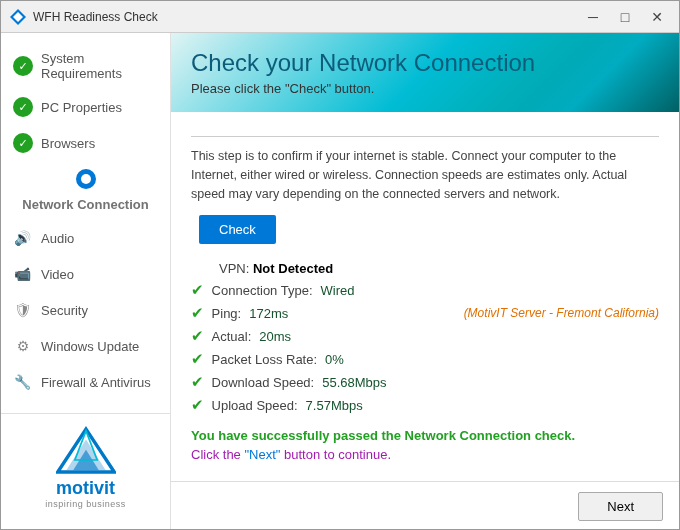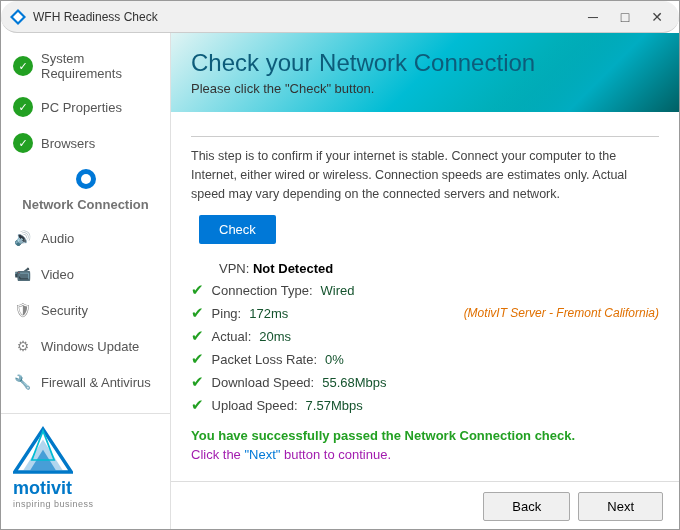--- a/index.html
+++ b/index.html
@@ -15,21 +15,20 @@
 
     
     .titlebar {
       display: flex;
       align-items: center;
       background: #f0f0f0;
       height: 32px;
       padding: 0 8px;
       border-bottom: 1px solid #ccc;
       user-select: none;
-      border-radius: 16px;
     }
     .titlebar-icon {
       width: 18px;
       height: 18px;
       margin-right: 6px;
     }
     .titlebar-title {
       flex: 1;
       font-size: 12px;
       color: #333;
@@ -118,21 +117,21 @@
     }
 
     .sidebar-logo {
       margin-top: auto;
       padding: 12px;
       border-top: 1px solid #e0e0e0;
     }
     .logo-box {
       display: flex;
       flex-direction: column;
-      align-items: flex-start;
+      align-items: center;
     }
     .logo-triangle {
       width: 60px;
       height: 50px;
     }
     .logo-text {
       font-size: 18px;
       font-weight: bold;
       color: #0078c8;
       margin-top: 2px;
@@ -427,17 +426,16 @@
       </div>
 
       
       <p class="success-msg">You have successfully passed the Network Connection check.</p>
       <p class="continue-msg">
         <span>Click the </span><span style="color:#0078d7;">"Next"</span><span> button to continue.</span>
       </p>
     </div>
 
     <div class="footer">
-      <button class="footer-btn">Back</button>
       <button class="footer-btn primary">Next</button>
     </div>
   </div>
 </div>
 
 </body></html>

